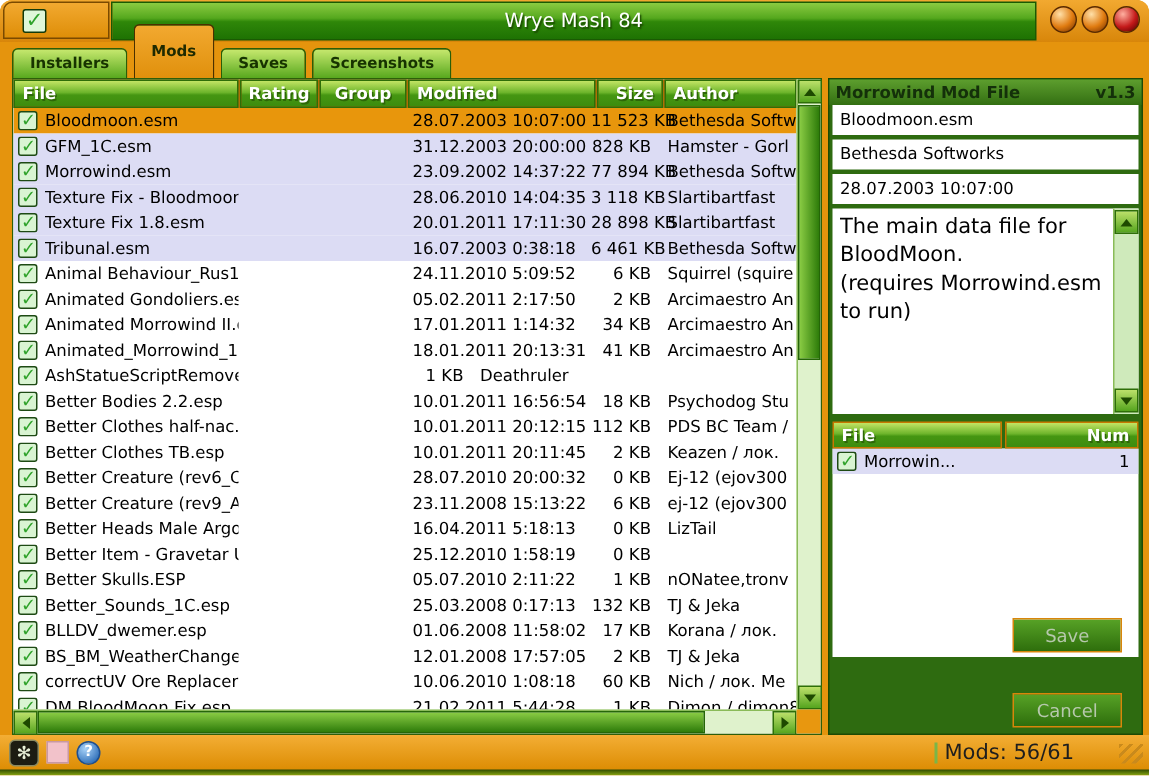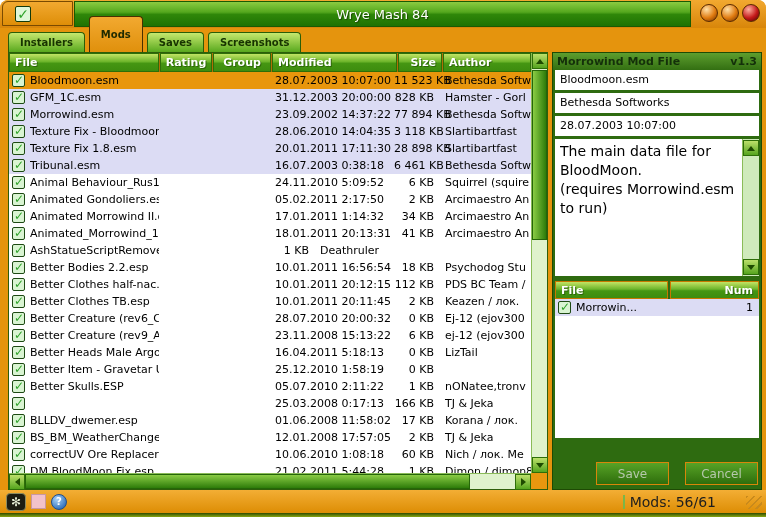--- a/index.html
+++ b/index.html
@@ -67,21 +67,21 @@
 
   .masters { margin:5px 2px 0 2px; }
   .m-head { display:flex; height:18px; }
   .m-hcell { background:linear-gradient(180deg,#C2E464 0%,#6DB52B 45%,#459612 55%,#3D8C0E 100%); border:1px solid #C87800; color:#fff; font-size:11px; font-weight:bold; text-shadow:1px 1px 0 #2E6608; display:flex; align-items:center; padding:0 5px; }
   .m-hc-file { width:113px; margin-right:2px; } .m-hc-num { flex:1; justify-content:flex-end; }
   .m-rows { background:#fff; height:139px; overflow:hidden; }
   .m-row { height:17px; display:flex; align-items:center; font-size:11px; color:#000; background:#DCDCF4; }
   .m-c-file { width:113px; display:flex; align-items:center; gap:5px; padding-left:3px; overflow:hidden; white-space:nowrap; }
   .m-c-num { flex:1; text-align:right; padding-right:6px; }
 
-  .dp-buttons { position:absolute; right:3px; bottom:4px; display:flex; gap:16px; }
+  .dp-buttons { position:absolute; right:13px; bottom:4px; display:flex; gap:27px;flex-direction:column; }
   .btn { width:73px; height:23px; background:linear-gradient(180deg,#57A226 0%,#2E6E0C 100%); border:1px solid #D8860A; color:#B6C8AC; font-size:12px; display:flex; align-items:center; justify-content:center; }
 
   
   .statusbar { position:absolute; left:0; top:490px; width:100%; height:23px; background:linear-gradient(180deg,#F3AE35,#DD8D04); display:flex; align-items:center; padding:0 6px; gap:5px; }
   .ic-mash { width:20px; height:18px; background:#1C1C12; border-radius:4px; color:#E8F0D8; font-size:12px; line-height:17px; text-align:center; border:1px solid #8A8A60; }
   .ic-pink { width:15px; height:15px; background:#F2C2CA; border:1px solid #C898A2; }
   .ic-help { width:16px; height:16px; border-radius:50%; background:radial-gradient(circle at 35% 30%, #A8D2F8, #2E6EB8 80%); border:1px solid #1E4E8E; color:#fff; font-size:10px; font-weight:bold; line-height:14px; text-align:center; }
   .status-sep { width:2px; height:14px; background:#7AB648; margin-left:auto; }
   .status-label { font-size:14px; color:#1E1E1E; margin-right:44px; }
   .grip { position:absolute; right:4px; bottom:4px; width:16px; height:13px; background:repeating-linear-gradient(135deg,#C98A1C 0 2px,transparent 2px 5px); }
@@ -338,25 +338,26 @@
         </div>
         <div class="c-rating"></div>
         <div class="c-group"></div>
         <div class="c-mod">05.07.2010 2:11:22</div>
         <div class="c-size">1 KB</div>
         <div class="c-author">nONatee,tronv</div>
       </div>
         <div class="row">
         <div class="c-file">
           <span class="cb"></span>
+          <span class="fname">Better_Sounds_1C.esp</span>
         </div>
         <div class="c-rating"></div>
         <div class="c-group"></div>
         <div class="c-mod">25.03.2008 0:17:13</div>
-        <div class="c-size">166 KB</div>
+        <div class="c-size">132 KB</div>
         <div class="c-author">TJ &amp; Jeka</div>
       </div>
         <div class="row">
         <div class="c-file">
           <span class="cb"></span>
           <span class="fname">BLLDV_dwemer.esp</span>
         </div>
         <div class="c-rating"></div>
         <div class="c-group"></div>
         <div class="c-mod">01.06.2008 11:58:02</div>

